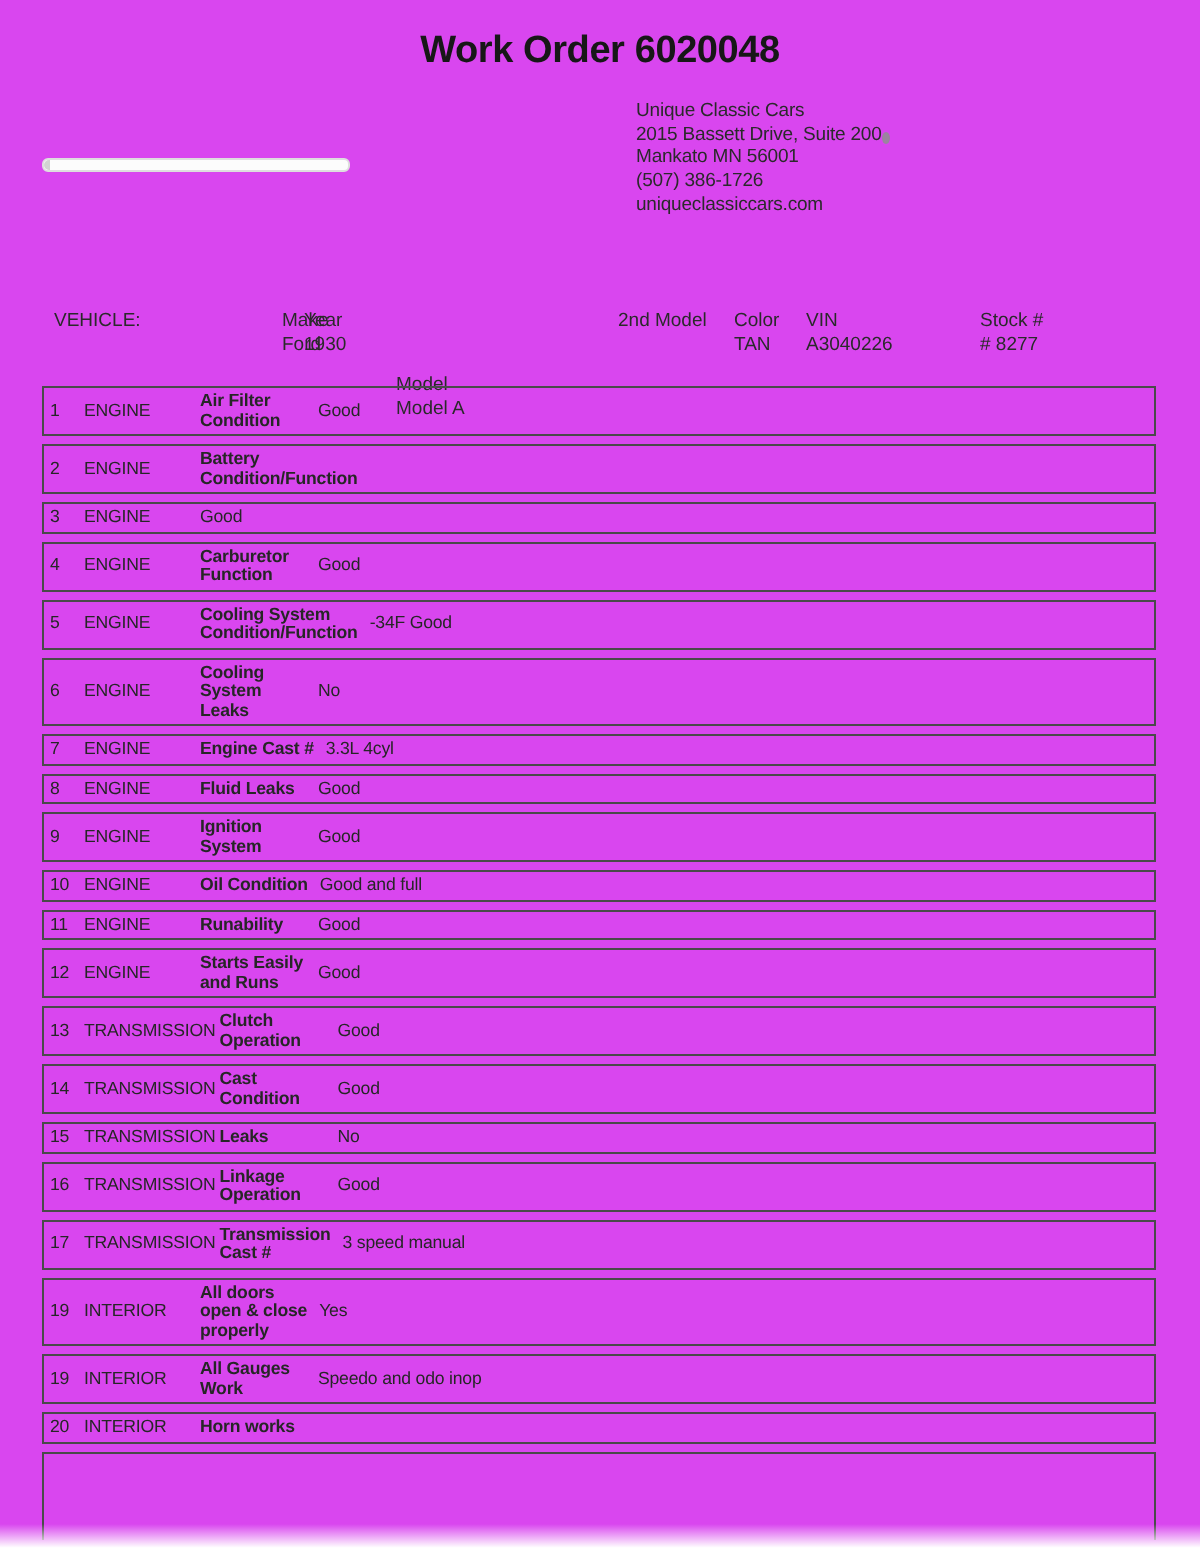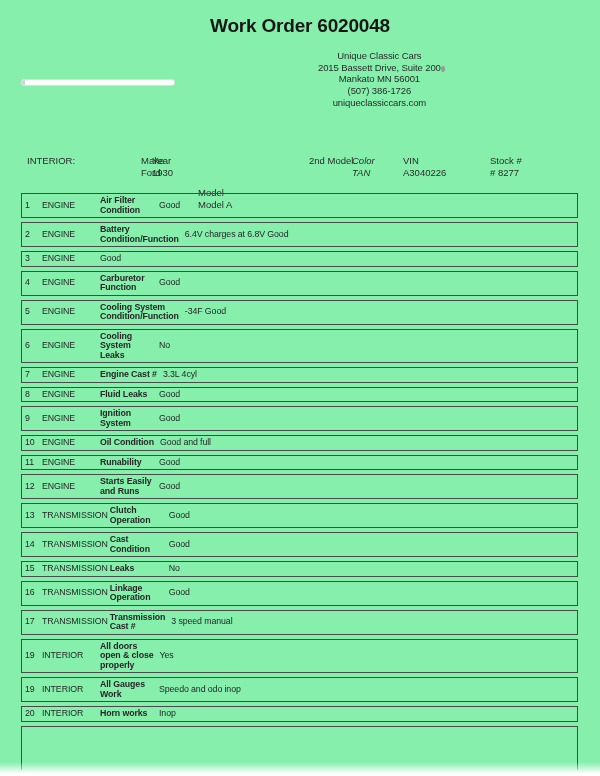--- a/index.html
+++ b/index.html
@@ -1,45 +1,45 @@
 <!DOCTYPE html>
 <html><head>
 <meta charset="utf-8">
 <style>
   html,body{margin:0;padding:0;background:#ffffff;}
   #page{
-    position:relative;width:600px;height:776px;background:#86efac;overflow:hidden;
+    position:relative;width:600px;height:776px;background:#d946ef;overflow:hidden;
     font-family:"Liberation Sans",sans-serif;color:#1c1c1c;
   }
   .title{
     position:absolute;top:15px;left:0;width:100%;text-align:center;
     font-size:19px;font-weight:700;letter-spacing:-0.2px;color:#171717;
   }
   .graybar{
     position:absolute;left:21px;top:79px;width:154px;height:7px;
     border:1px solid #dedede;border-radius:3px;background:#fcfcfc;box-sizing:border-box;
   }
   .graybar::before{
     content:"";position:absolute;left:0;top:0;bottom:0;width:3px;
     background:#d2d2d2;border-radius:3px 0 0 3px;
   }
   .speck{
     position:absolute;left:441px;top:66px;width:4px;height:6px;
     background:#8f8f8f;border-radius:50%;opacity:.85;
   }
   .company{
     position:absolute;left:318px;top:50px;font-size:9.5px;line-height:11.7px;
-    letter-spacing:-0.1px;color:#2a2a2a;text-align:center;
+    letter-spacing:-0.1px;color:#2a2a2a;
   }
   .vehicle{position:absolute;left:0;top:155px;width:100%;font-size:9.5px;line-height:12px;color:#2a2a2a;}
   .vmain{position:absolute;left:27px;top:0;}
   .vfield{position:absolute;top:0;}
   .vfield span{display:block;}
   .vf0{left:108px;margin-left:44px;} .vf1{left:141px;} .vf2{left:198px;margin-top:32px;} .vf3{left:265px;margin-left:44px;}
-  .vf4{left:352px;font-style:italic;} .vf5{left:403px;} .vf6{left:490px;}
+  .vf4{left:367px;} .vf5{left:403px;} .vf6{left:490px;}
   .table{position:absolute;left:21px;top:193px;width:557px;}
   .row{
     display:flex;align-items:center;box-sizing:border-box;
     border:1px solid #4a4a4a;margin-bottom:4px;padding:2px 4px 2px 3px;
     font-size:8.8px;line-height:9.5px;letter-spacing:-0.1px;color:#262626;min-height:15px;
   }
   .c-num{flex:0 0 17px;}
   .c-cat{flex:0 0 auto;min-width:56px;padding-right:2px;}
   .c-label{flex:0 0 auto;min-width:53px;max-width:96px;font-weight:700;white-space:pre-line;padding-right:6px;}
   .c-val{flex:1 1 auto;}
@@ -61,21 +61,21 @@
 
   <div class="company">
     <div>Unique Classic Cars</div>
     <div>2015 Bassett Drive, Suite 200</div>
     <div>Mankato MN 56001</div>
     <div>(507) 386-1726</div>
     <div>uniqueclassiccars.com</div>
   </div>
 
   <div class="vehicle">
-    <div class="vmain">INTERIOR:</div>
+    <div class="vmain">VEHICLE:</div>
     <div class="vfield vf0">
       <span>Year</span>
       <span>1930</span>
     </div>
     <div class="vfield vf1">
       <span>Make</span>
       <span>Ford</span>
     </div>
     <div class="vfield vf2">
       <span>Model</span>
@@ -106,21 +106,20 @@
     <div class="c-label">Air Filter
 Condition</div>
     <div class="c-val">Good</div>
   </div>
 
   <div class="row">
     <div class="c-num">2</div>
     <div class="c-cat">ENGINE</div>
     <div class="c-label">Battery
 Condition/Function</div>
-    <div class="c-val">6.4V charges at 6.8V Good</div>
   </div>
 
   <div class="row">
     <div class="c-num">3</div>
     <div class="c-cat">ENGINE</div>
     <div class="c-val">Good</div>
   </div>
 
   <div class="row">
     <div class="c-num">4</div>
@@ -244,19 +243,18 @@
     <div class="c-cat">INTERIOR</div>
     <div class="c-label">All Gauges
 Work</div>
     <div class="c-val">Speedo and odo inop</div>
   </div>
 
   <div class="row">
     <div class="c-num">20</div>
     <div class="c-cat">INTERIOR</div>
     <div class="c-label">Horn works</div>
-    <div class="c-val">Inop</div>
   </div>
 <div class="row partial"></div>
     </div>
 
   <div class="fadeout"></div>
 </div>
 
 </body></html>

